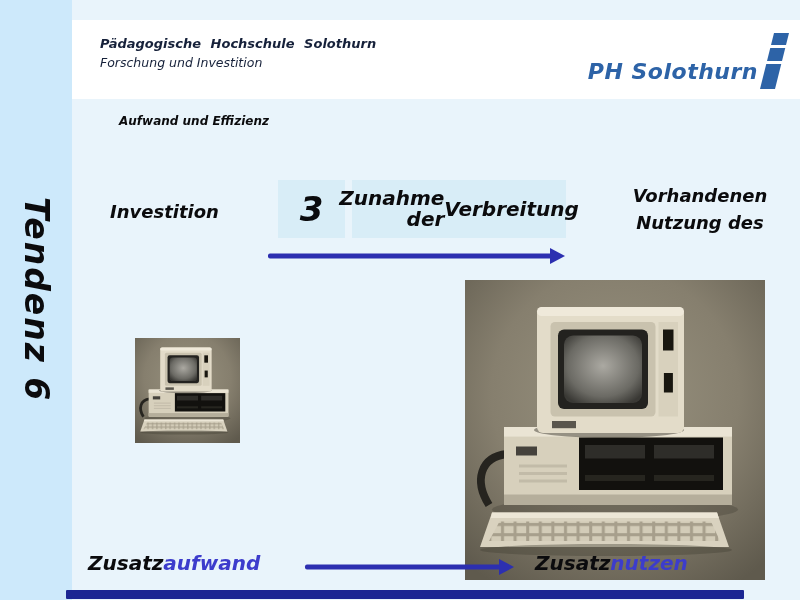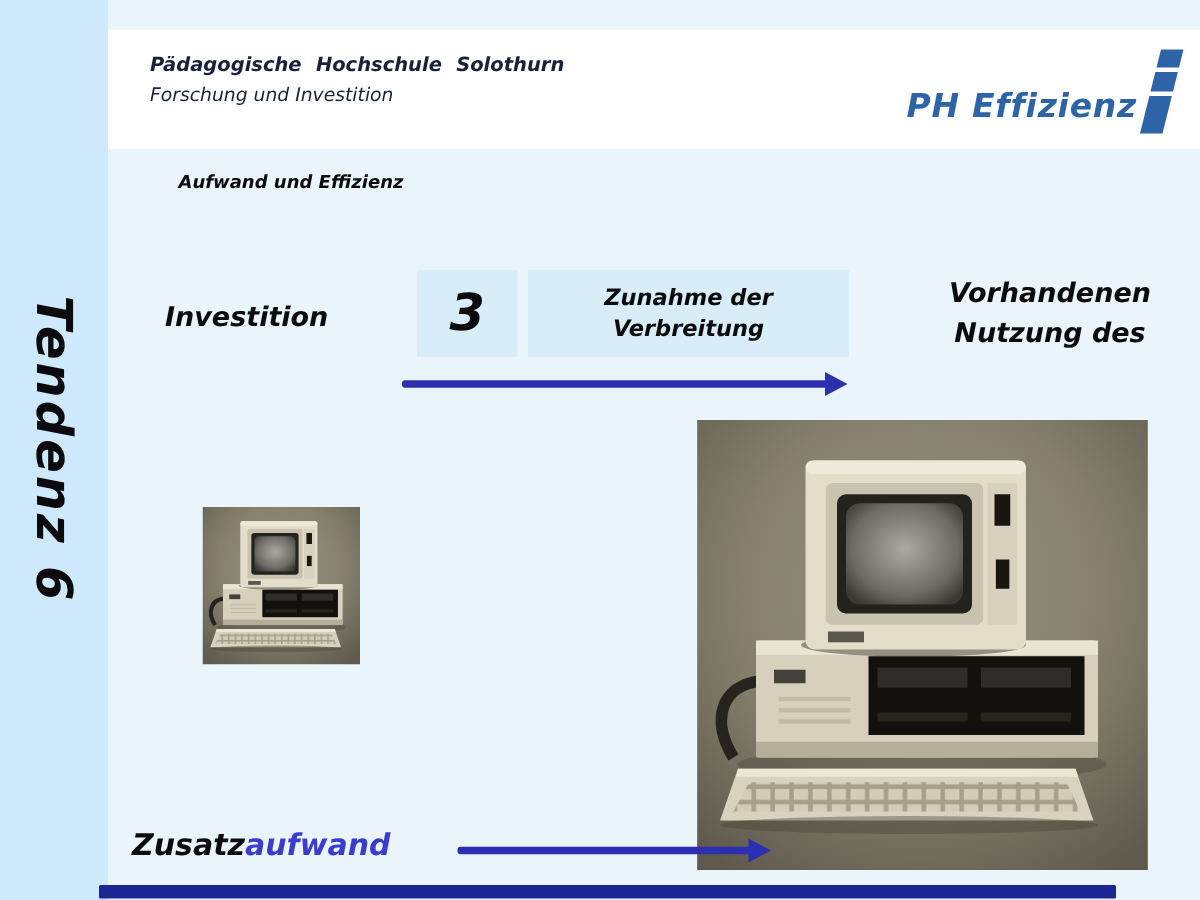--- a/index.html
+++ b/index.html
@@ -20,21 +20,21 @@
   .seg { display:block; width:15px; background:var(--logo-blue,#2d63a7); }
   .s1{height:12px} .s2{height:13px} .s3{height:25px}
   
   .sidebar { position:absolute; left:0; top:0; width:72px; height:600px; background:var(--sidebar-bg,#cde9fb); display:flex; align-items:center; justify-content:center; }
   .vtext { writing-mode:vertical-rl; font-style:italic; font-weight:bold; font-size:33px; letter-spacing:2px; white-space:nowrap; }
   
   .title { position:absolute; left:103px; top:98px; margin:16px; font-size:12px; font-style:italic; font-weight:bold; }
   .investition { position:absolute; left:110px; top:201px; font-size:18px; font-style:italic; font-weight:bold; }
   .box { position:absolute; background:var(--box-bg,#d8edf7); display:flex; align-items:center; justify-content:center; font-style:italic; font-weight:bold; }
   .box3 { left:278px; top:180px; width:67px; height:58px; font-size:34px; }
-  .boxlabel { left:352px; top:180px; width:214px; height:58px; flex-direction:column; font-size:15px; line-height:21px; text-align:center; }
+  .boxlabel { left:352px; top:180px; width:214px; height:58px; flex-direction:row; font-size:20px; line-height:21px; text-align:right; }
   .right-label { position:absolute; left:606px; top:182px; width:188px; text-align:center; font-size:18px; line-height:27px; font-style:italic; font-weight:bold; }
   .right-label span { display:block; }
   .arrow { position:absolute; }
   .arrow .shaft { position:absolute; left:0; right:11px; top:50%; height:5px; transform:translateY(-50%); background:var(--arrow-blue,#2c2fb0); border-radius:2px; }
   .arrow .head { position:absolute; right:0; top:50%; transform:translateY(-50%); width:0; height:0;
     border-left:15px solid var(--arrow-blue,#2c2fb0); border-top:8px solid transparent; border-bottom:8px solid transparent; }
   .arrow-top { left:268px; top:248px; width:297px; height:16px; }
   .arrow-bottom { left:305px; top:559px; width:209px; height:16px; }
   .pc { position:absolute; }
   .pc svg, .tile svg { display:block; width:100%; height:100%; }
@@ -106,21 +106,21 @@
   <aside class="sidebar">
     <div class="vtext">Tendenz 6</div>
   </aside>
 
   <header class="header">
     <div class="org">
       <div class="org1">Pädagogische Hochschule Solothurn</div>
       <div class="org2">Forschung und Investition</div>
     </div>
     <div class="logo">
-      <span class="logo-text">PH Effizienz</span>
+      <span class="logo-text">PH Solothurn</span>
       <span class="logo-bar">
         <i class="seg s1"></i>
         <i class="seg s2"></i>
         <i class="seg s3"></i>
       </span>
     </div>
   </header>
 
   <h1 class="title">Aufwand und Effizienz</h1>
 
@@ -191,15 +191,18 @@
 
   <div class="zl">
     <span class="black">Zusatz</span><span class="blue">aufwand</span>
   </div>
 
   <div class="arrow arrow-bottom">
     <i class="shaft"></i>
     <i class="head"></i>
   </div>
 
+  <div class="zr">
+    <span class="black">Zusatz</span><span class="blue">nutzen</span>
+  </div>
 
   <div class="footer-bar"></div>
 </div>
 
 </body></html>

